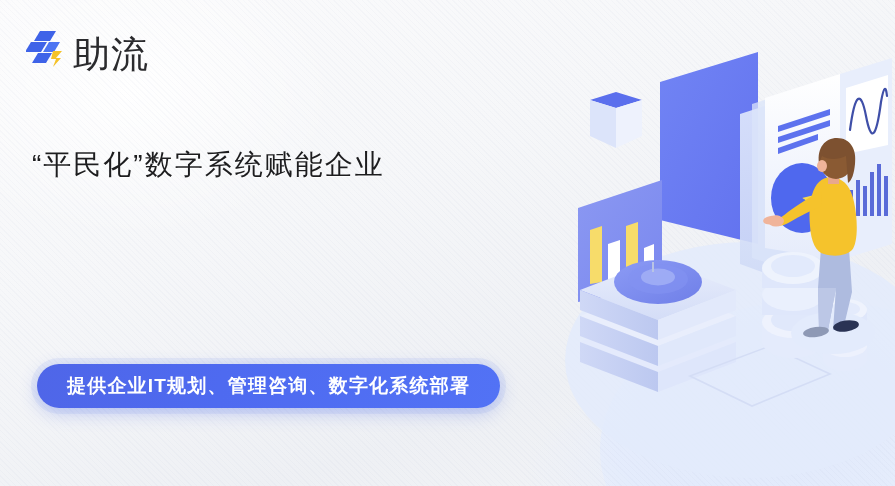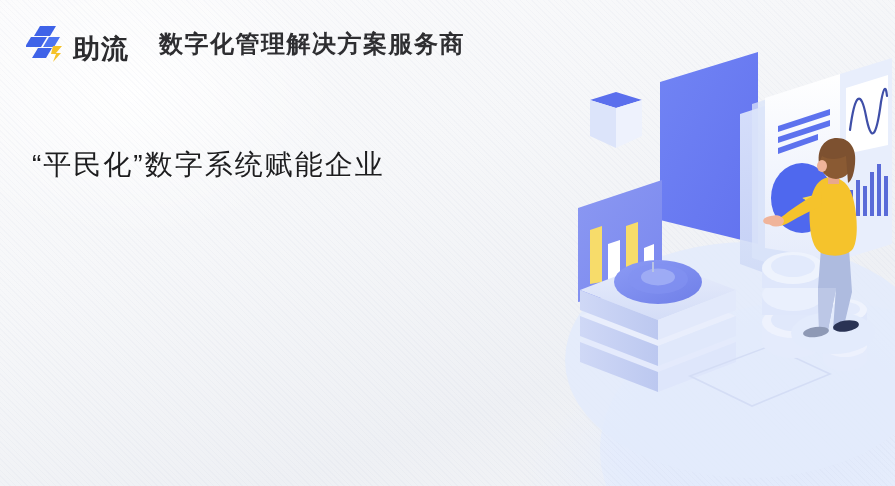--- a/index.html
+++ b/index.html
@@ -29,21 +29,21 @@
     background:radial-gradient(ellipse at 40% 40%,#dfe8fb 0%,#e6edfc 45%,rgba(240,244,253,0) 72%);}
   .wash-b{left:520px;top:360px;width:420px;height:240px;
     background:radial-gradient(ellipse at 50% 50%,#e3ebfc 0%,rgba(235,241,253,0) 70%);}
   .wash-c{left:-80px;top:-60px;width:420px;height:300px;
     background:radial-gradient(ellipse at 50% 50%,#ffffff 0%,rgba(255,255,255,0) 70%);}
 
   
   .header{position:absolute;left:26px;top:24px;display:flex;align-items:center;z-index:10;}
   .logo-mark{width:40px;height:38px;display:block;}
   .logo-word{
-    font-size:27px;font-weight:700;color:#2b2b2e;margin-left:7px;
+    font-size:37px;font-weight:400;color:#2b2b2e;margin-left:7px;
     letter-spacing:1px;line-height:1;
     font-family:"Liberation Sans","DejaVu Sans",sans-serif;
     margin-top:12px;
   }
   .header-tag{
     font-size:24px;font-weight:700;color:#2e2e31;margin-left:30px;
     letter-spacing:1.5px;line-height:1;
   }
 
   
@@ -91,27 +91,29 @@
           <polygon points="14,1 30,1 24,11 8,11" fill="#3f63e8"></polygon>
           <polygon points="5,12 21,12 15,22 -1,22" fill="#3f63e8"></polygon>
           <polygon points="23,12 34,12 28,22 17,22" fill="#4d74f2"></polygon>
           <polygon points="12,23 26,23 20,33 6,33" fill="#3f63e8"></polygon>
           <polygon points="19,4 29,4 17,20 26,20 15,36 19,22 11,22" fill="#3f63e8" opacity="0"></polygon>
           <polygon points="27,21 36,21 30,28 35,28 27,37 30,29 25,29" fill="#f5c228"></polygon>
         </g>
       </svg>
     </span>
     <span class="logo-word">助流</span>
-    <span class="header-tag">数字化管理解决方案服务商</span>
   </div>
 
   <div class="headline">
     <div class="line1">“平民化”数字系统赋能企业</div>
   </div>
 
+  <div class="pill">
+    <span>提供企业IT规划、管理咨询、数字化系统部署</span>
+  </div>
 
   <div class="illus">
     <svg viewBox="0 0 355 456" xmlns="http://www.w3.org/2000/svg">
       <defs>
         <linearGradient id="gPanel" x1="0" y1="0" x2="1" y2="1">
           <stop offset="0%" stop-color="#7184f4"></stop>
             <stop offset="100%" stop-color="#6272ef"></stop>
         </linearGradient>
         <linearGradient id="gPanelSm" x1="0" y1="0" x2="1" y2="1">
           <stop offset="0%" stop-color="#8b98f2"></stop>

